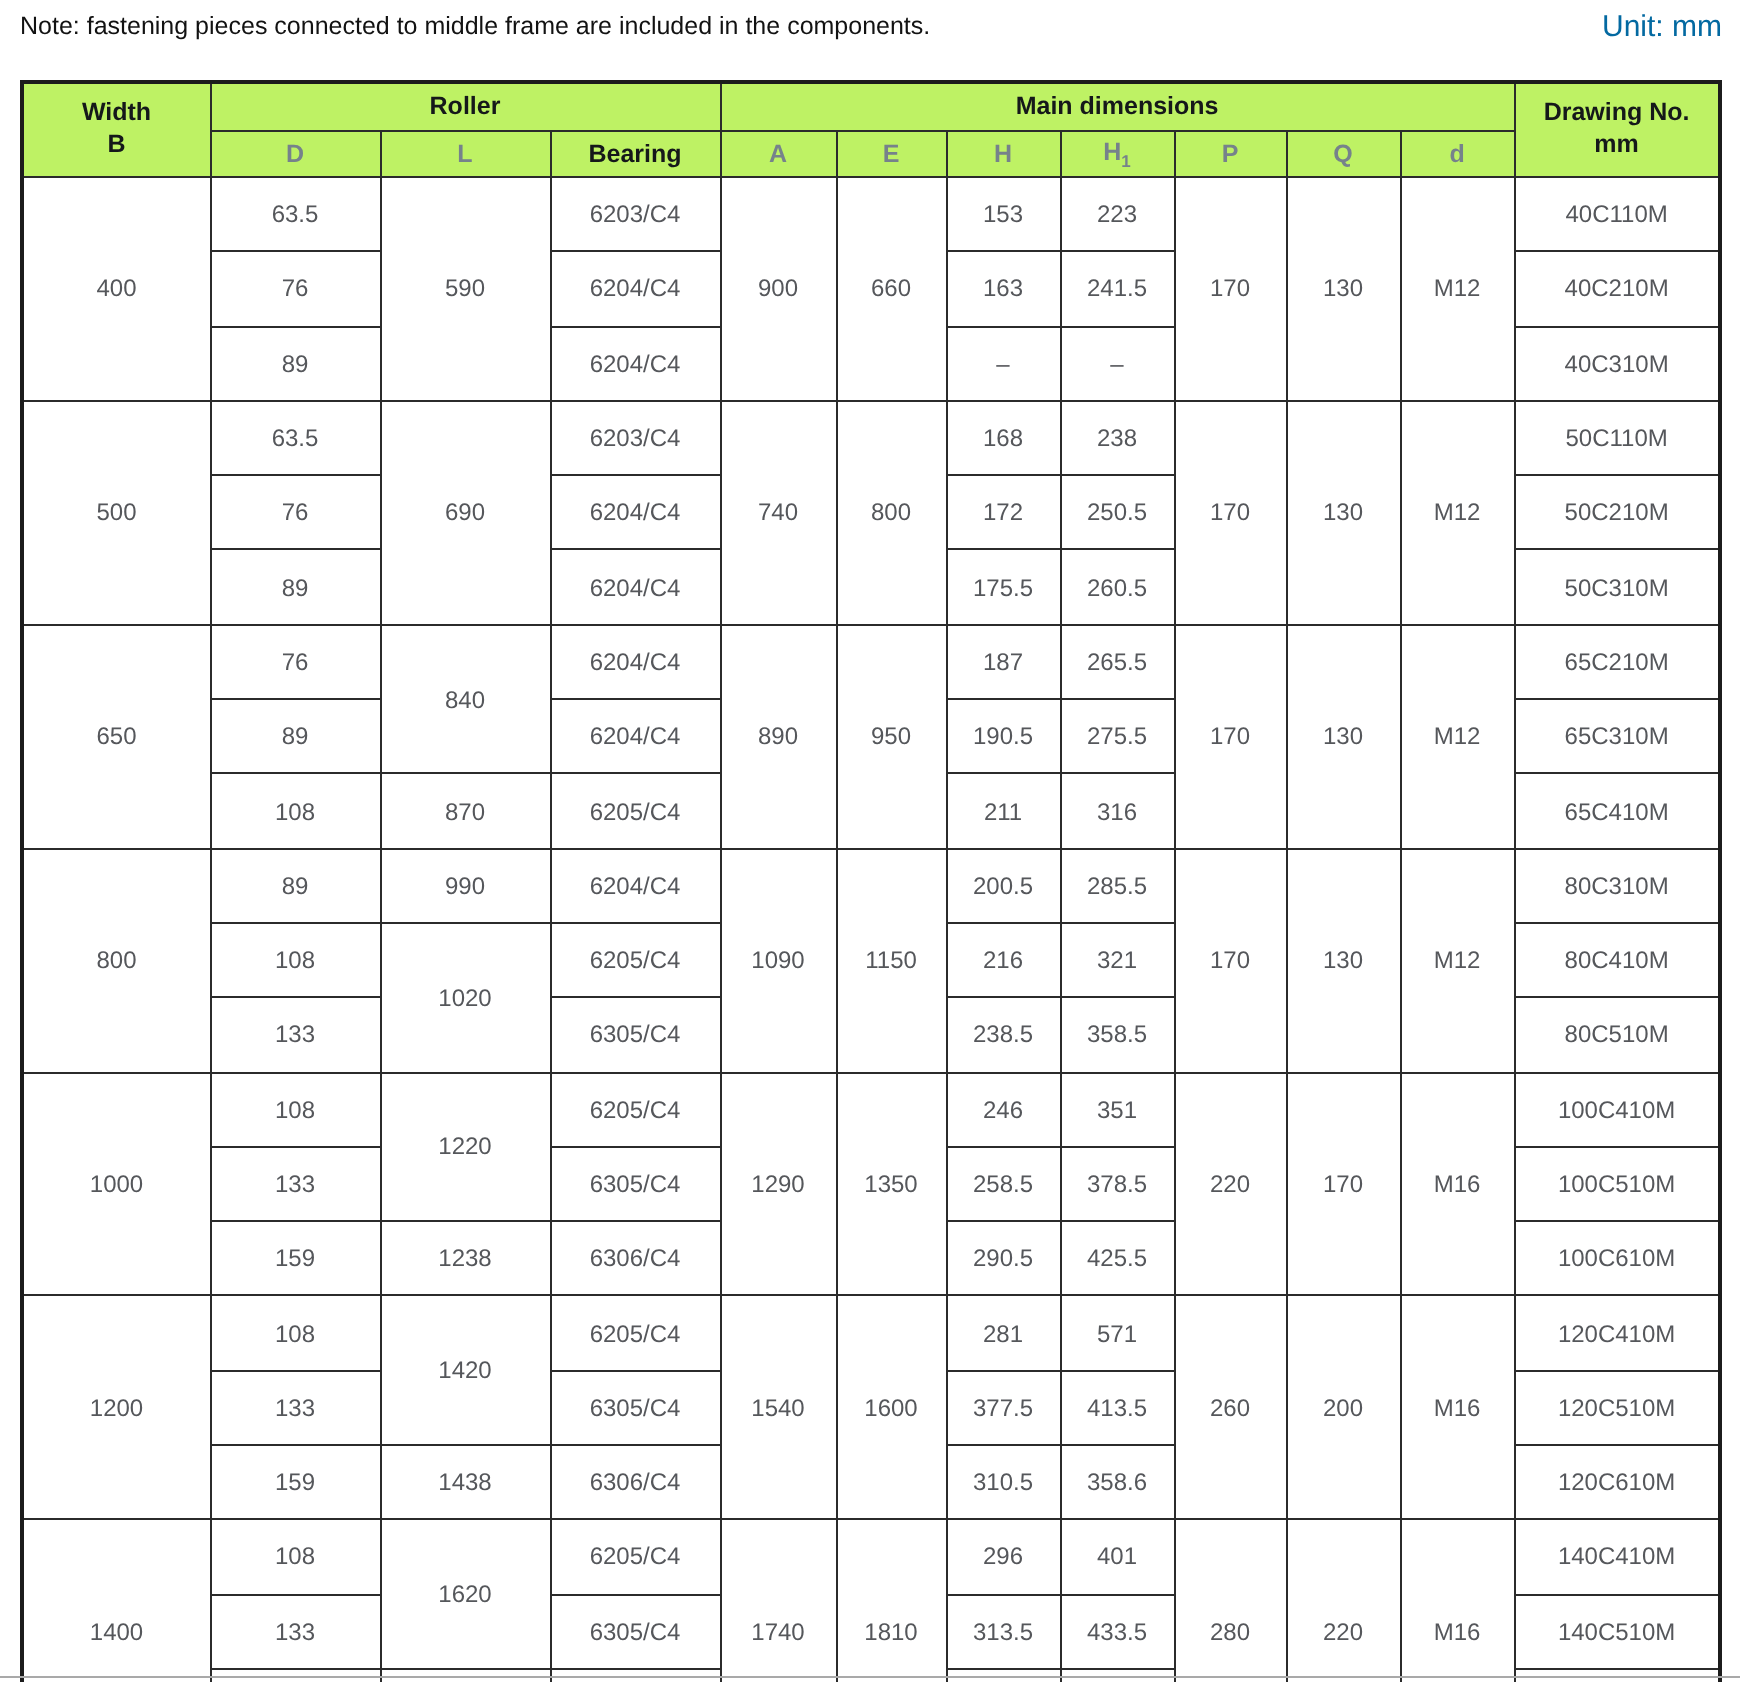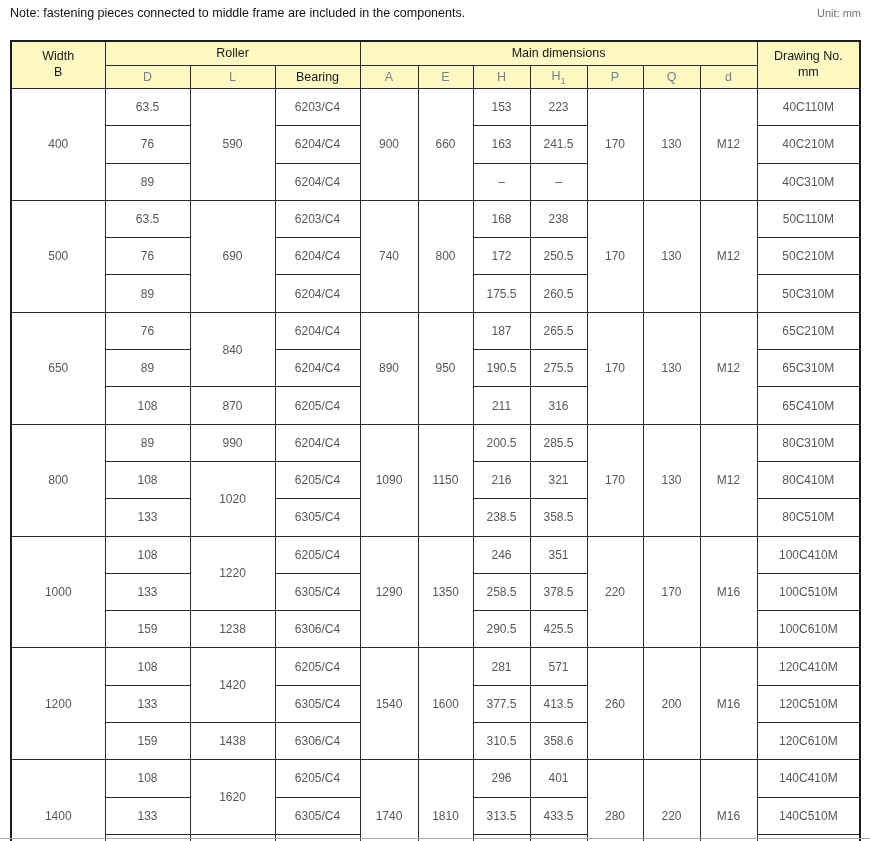--- a/index.html
+++ b/index.html
@@ -1,23 +1,23 @@
 <!DOCTYPE html>
 <html><head>
 <meta charset="utf-8">
 <style>
   html,body{margin:0;padding:0;background:#fff;}
   body{font-family:"Liberation Sans",sans-serif;-webkit-font-smoothing:antialiased;}
   .page{position:relative;width:870px;height:841px;box-sizing:border-box;padding:3px 9px 0 10px;overflow:hidden;}
   .topbar{display:flex;justify-content:space-between;align-items:center;height:20px;margin-bottom:17px;}
   .note{font-size:12.5px;color:#121212;}
-  .unit{font-size:11px;color:#737373;}
+  .unit{font-size:15px;color:#0369a1;}
   table.spec{border-collapse:collapse;table-layout:fixed;width:851px;border:2px solid #1c1c1c;}
   table.spec th, table.spec td{border:1px solid #2b2b2b;text-align:center;vertical-align:middle;padding:0;overflow:hidden;}
-  thead th{background:#fef9c3;color:#15181a;font-weight:normal;font-size:12.5px;height:22px;line-height:1.2;}
+  thead th{background:#bef264;color:#15181a;font-weight:bold;font-size:12.5px;height:22px;line-height:1.2;}
   thead tr.h1 th{height:23px;}
   thead th.sym{color:#76828b;}
   thead th sub{font-size:8.5px;}
   tbody td{height:36.3px;color:#55575b;font-size:12px;font-weight:normal;background:#fff;}
   .two-line div{line-height:1.25;}
   .bottom-rule{position:absolute;left:0;bottom:2px;width:870px;border-top:1px solid #a9a9a9;height:0;}
 </style>
 </head>
 <body>
 

